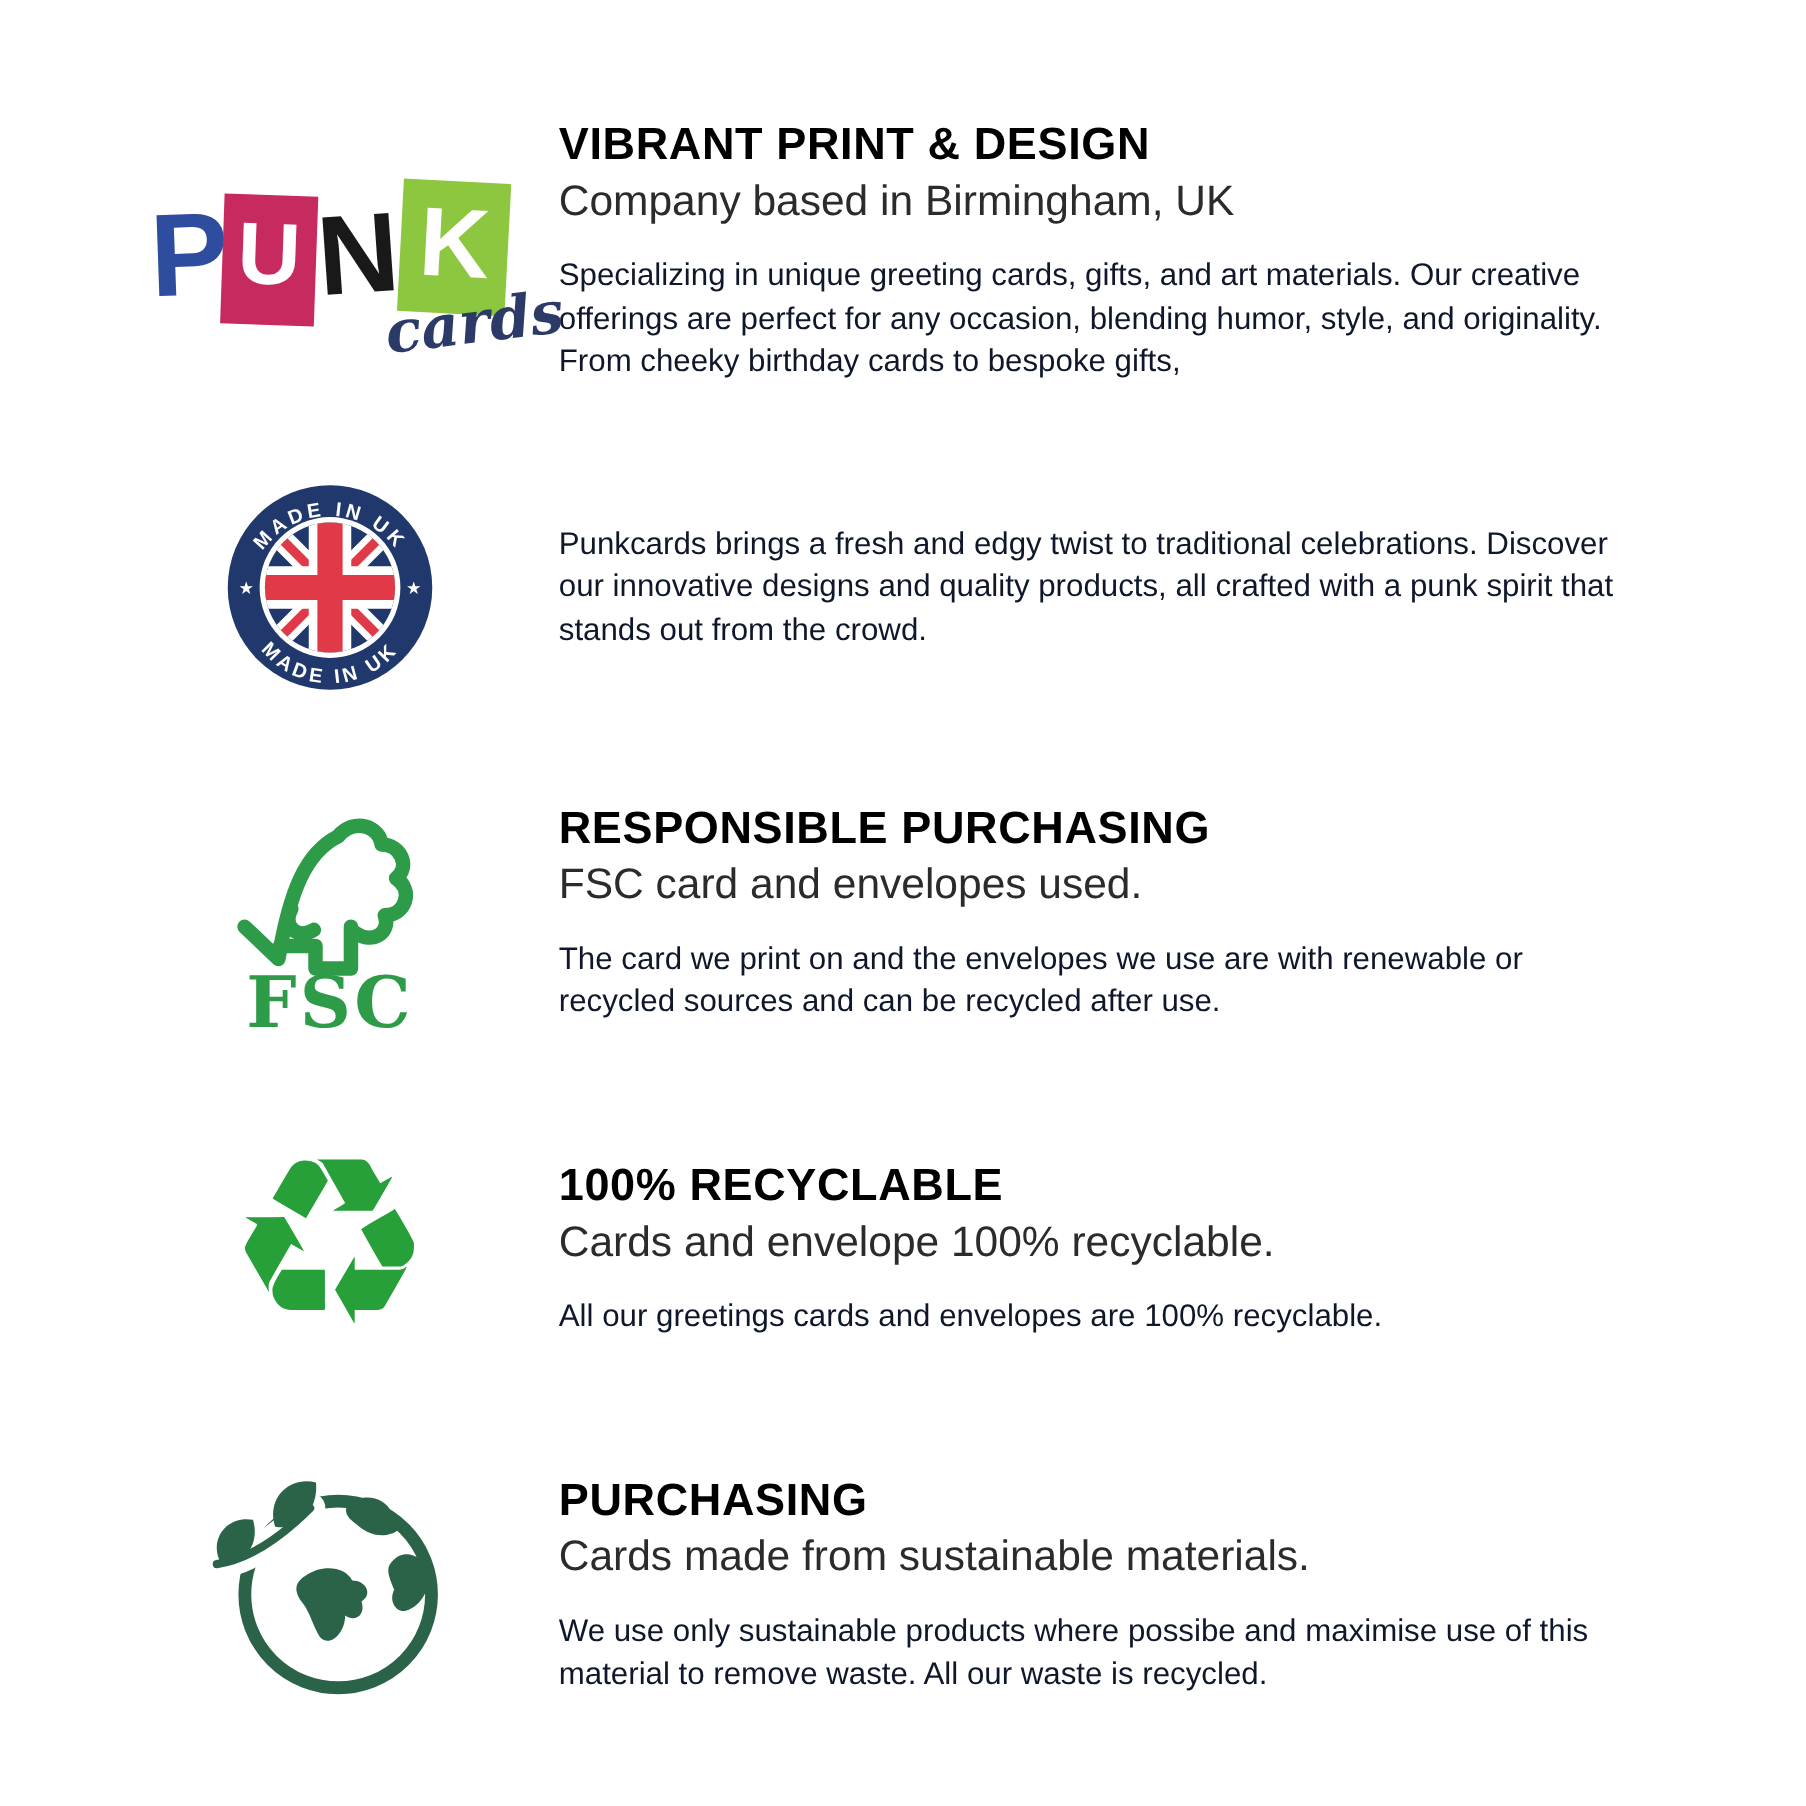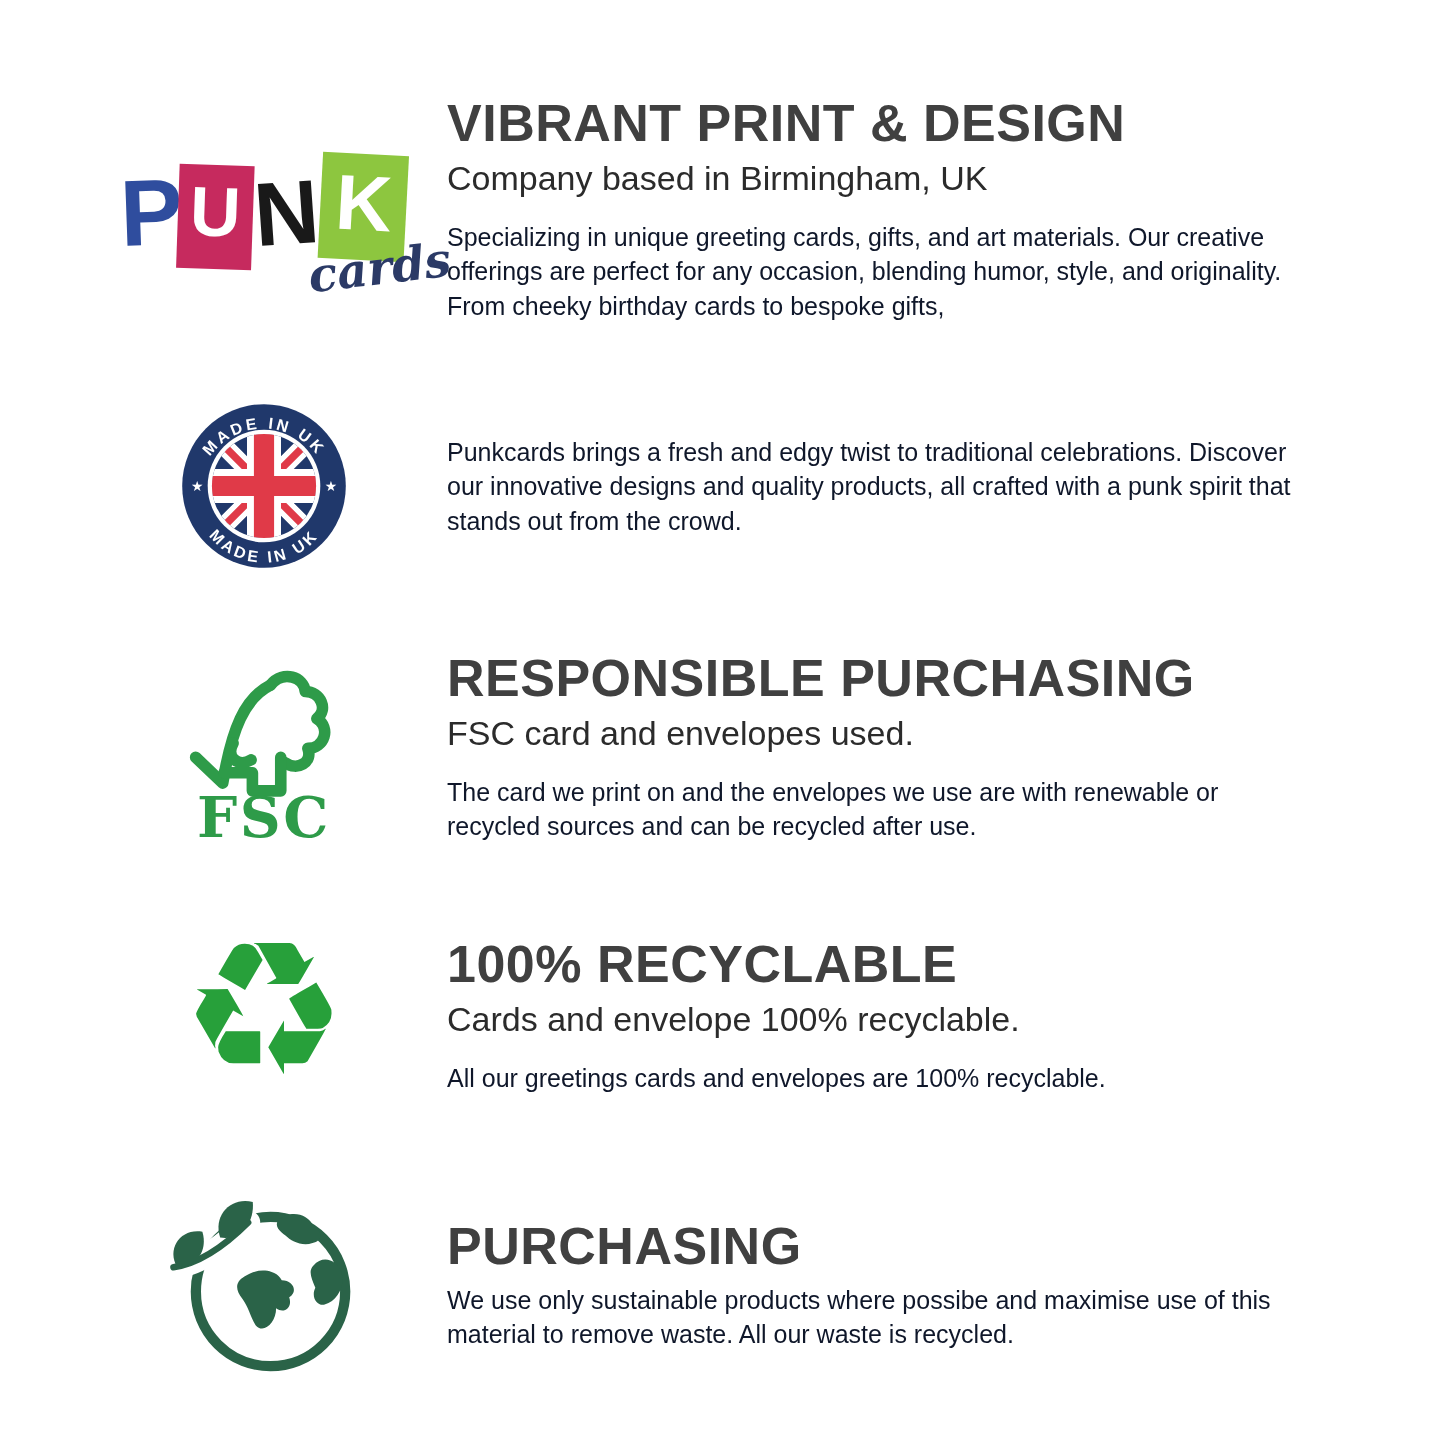--- a/index.html
+++ b/index.html
@@ -6,21 +6,21 @@
   .page{
     width:1445px;height:1445px;background:#ffffff;overflow:hidden;
     font-family:"Liberation Sans","DejaVu Sans",sans-serif;
     box-sizing:border-box;padding-top:96px;
   }
   .feature{display:flex;align-items:center;margin-bottom:78px;}
   .icon-col{flex:0 0 447px;box-sizing:border-box;padding-left:80px;
     display:flex;align-items:center;justify-content:center;}
   .text-col{flex:0 0 880px;max-width:880px;}
   .feature-heading{
-    font-size:52px;font-weight:bold;color:#404040;margin:0 0 9px;
+    font-size:36px;font-weight:bold;color:#000000;margin:0 0 9px;
     letter-spacing:0.5px;line-height:1.05;
   }
   .feature-sub{
     font-size:34px;font-weight:400;color:#2b2b2b;margin:0 0 23px;line-height:1.1;
   }
   .feature-body{
     font-size:25px;color:#0f172a;margin:0;line-height:1.38;max-width:866px;
   }
 
   
@@ -139,17 +139,18 @@
         <path d="M 12,86 C 0,66 16,44 39,48 C 45,68 33,86 12,86 Z" fill="#2a6348"></path>
         <g fill="#2a6348">
           <path d="M 84,96 C 98,86 118,88 124,100 C 136,100 142,112 132,118 C 136,130 126,136 118,130 C 118,146 104,158 96,148 C 90,138 88,128 82,120 C 74,110 74,102 84,96 Z"></path>
           <path d="M 120,36 C 132,24 152,28 158,42 C 168,46 168,58 157,60 C 146,64 134,58 128,52 C 122,48 116,42 120,36 Z"></path>
           <path d="M 158,84 C 168,72 184,78 188,92 C 192,106 184,122 170,126 C 162,128 155,118 160,108 C 156,98 152,90 158,84 Z"></path>
         </g>
       </svg>
     </div>
     <div class="text-col">
       <h2 class="feature-heading">PURCHASING</h2>
+      <p class="feature-sub">Cards made from sustainable materials.</p>
       <p class="feature-body">We use only sustainable products where possibe and maximise use of this material to remove waste. All our waste is recycled.</p>
     </div>
   </section>
 
 </div>
 
 </body></html>

